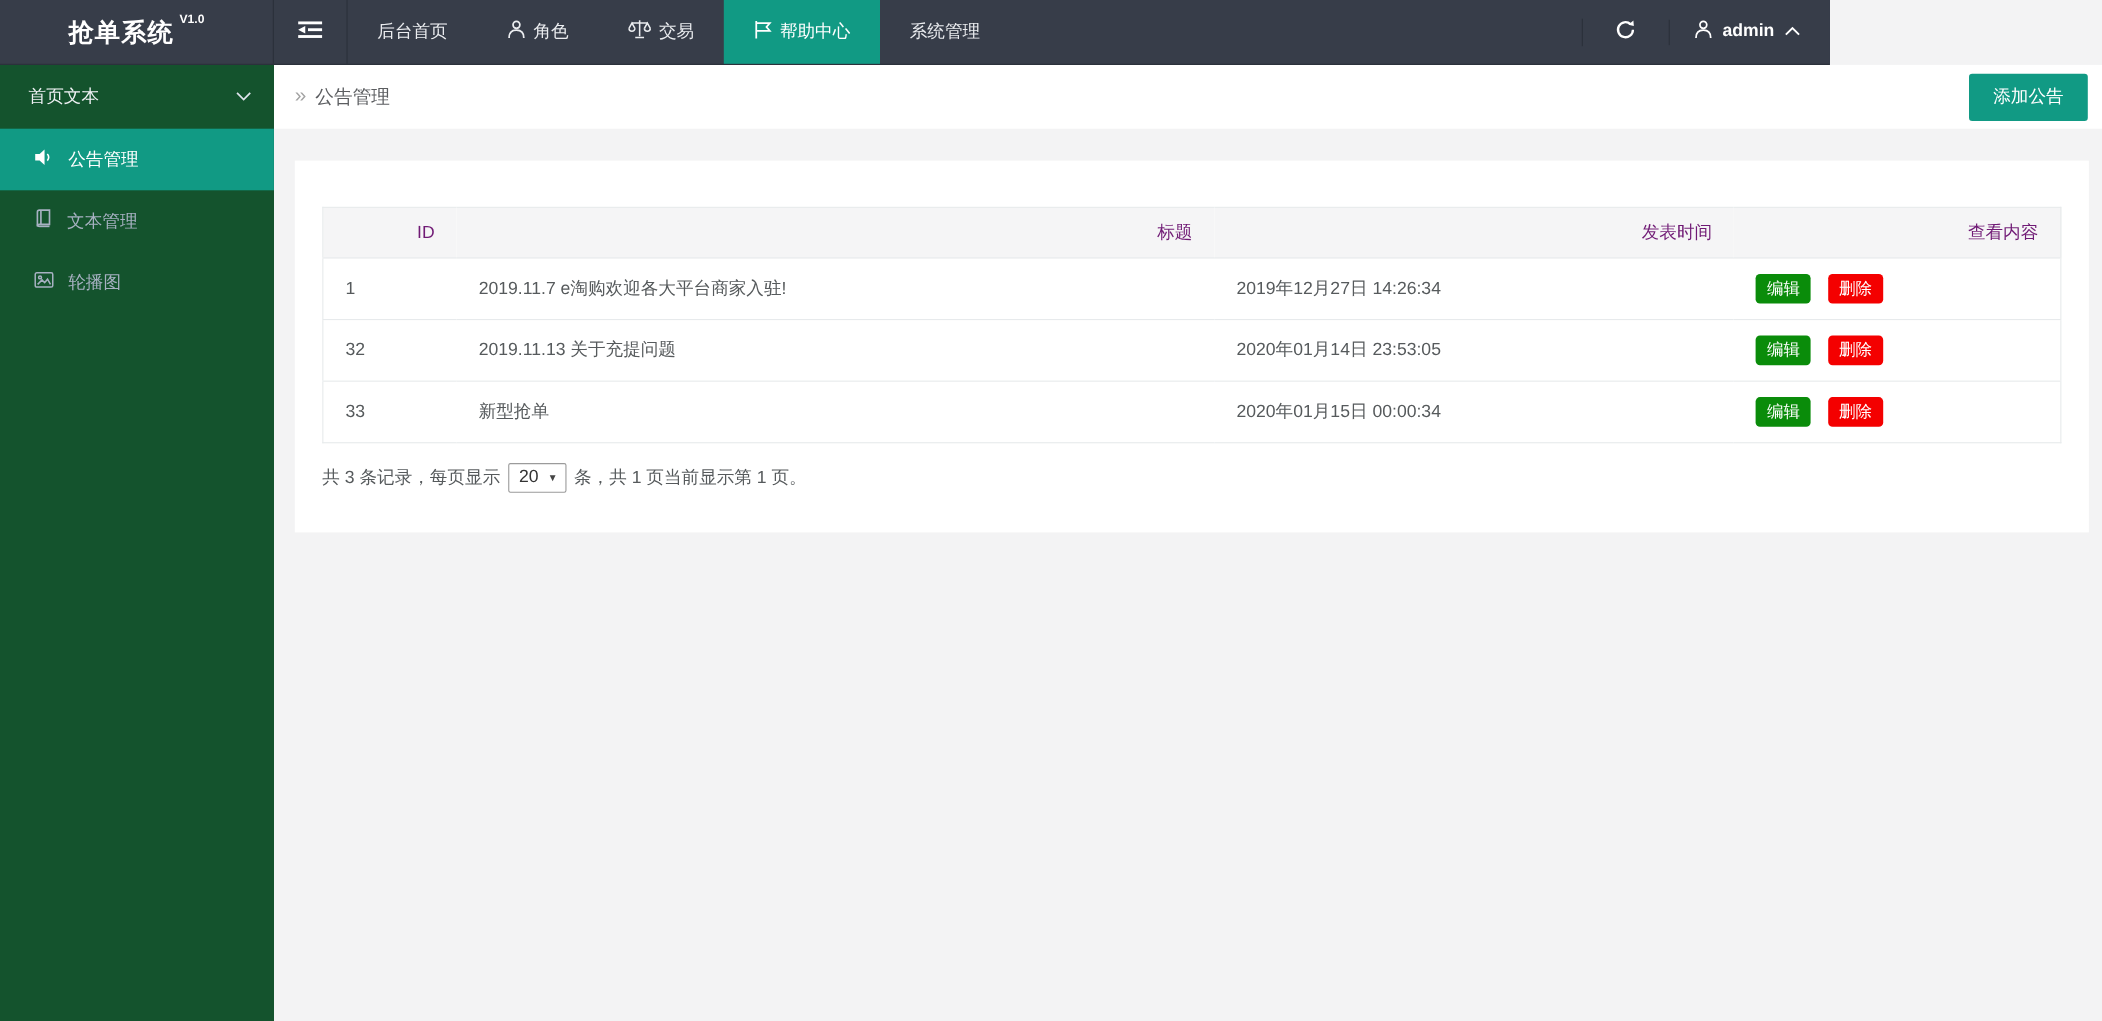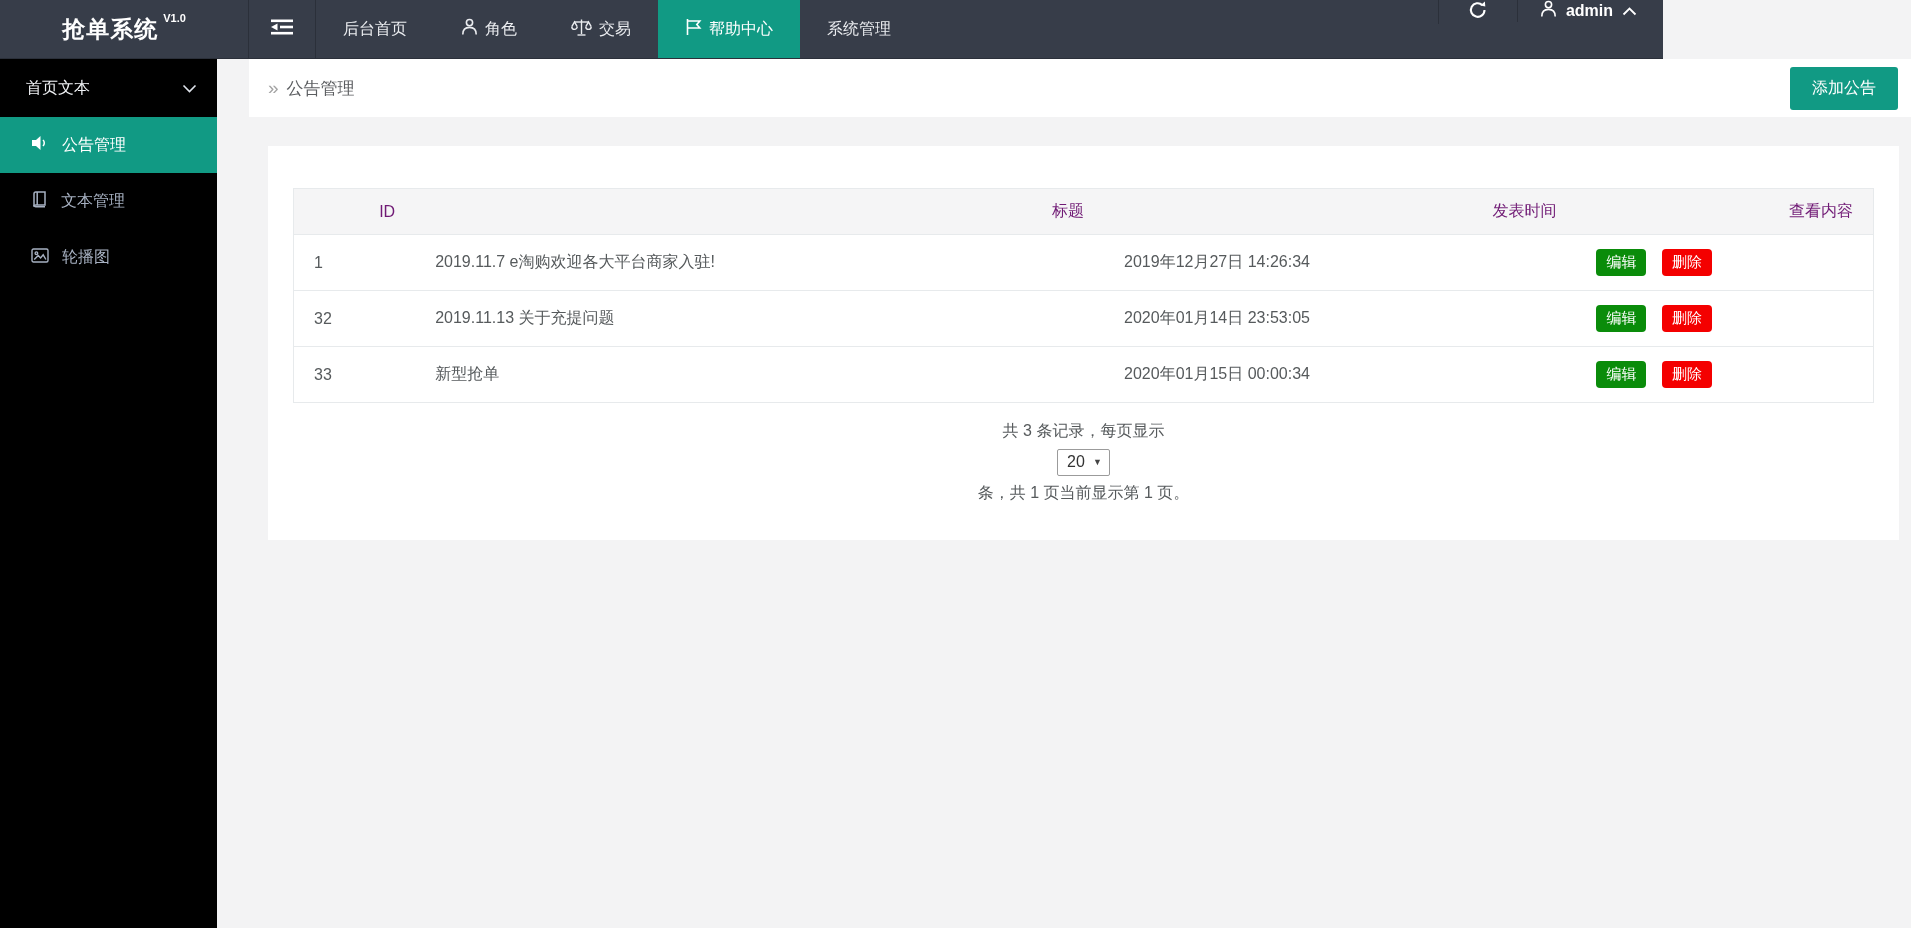--- a/index.html
+++ b/index.html
@@ -25,35 +25,35 @@
   .nav-toggle {
     width:67px; display:flex; align-items:center; justify-content:center;
     border-right:1px solid #2b303a; cursor:pointer;
   }
   .topnav { display:flex; align-items:stretch;font-family:Liberation Serif, serif; }
   .topnav-item {
     display:flex; align-items:center; gap:7px; padding:0 27px;
     color:#ebedf0; font-size:16px; cursor:pointer; white-space:nowrap;
   }
   .topnav-item.active { background:#119a84; color:#fff; }
-  .topbar-right { margin-left:auto; display:flex; align-items:flex-start; }
+  .topbar-right { margin-left:auto; display:flex; align-items:center; }
   .refresh-btn {
     display:flex; align-items:center; justify-content:center; width:79px;
     border-left:1px solid #2b303a; cursor:pointer;
   }
   .user-area {
     display:flex; align-items:center; gap:9px; padding:0 26px 0 22px;
     border-left:1px solid #2b303a; color:#fff; font-size:16px; font-weight:bold;
     cursor:pointer;
   }
 
   
   .sidebar {
-    position:fixed; top:59px; left:0; bottom:0; width:217px;
-    background:#000000;
+    position:fixed; top:59px; left:0; bottom:0; width:249px;
+    background:#14532d;
   }
   .side-section {
     height:58px; display:flex; align-items:center; padding:0 20px 0 26px;
     color:#f0f2f5; font-size:16px; cursor:pointer;
   }
   .side-section .chev { margin-left:auto; }
   .side-item {
     height:56px; display:flex; align-items:center; gap:13px; padding:0 20px 0 31px;
     color:#a7b1c2; font-size:16px; cursor:pointer;
   }
@@ -90,21 +90,21 @@
   .col-time { width:29.9%; } .col-actions { width:18.8%; }
   .btn-edit, .btn-del {
     display:inline-block; border:none; color:#fff; font-size:15px;
     padding:4px 10px; border-radius:4px; cursor:pointer; font-family:inherit;
   }
   .btn-edit { background:#0a8c0a; margin-right:11px; }
   .btn-del  { background:#f40000; }
 
   .page-footer {
     margin-top:18px; font-size:16px; color:#565a5c;
-    display:flex; align-items:center; gap:7px;flex-direction:column;
+    display:flex; align-items:center; gap:7px;
   }
   .select-box {
     display:inline-flex; align-items:center; justify-content:space-between;
     min-width:53px; border:1px solid #9b9b9b; border-radius:2px;
     padding:3px 7px 4px 9px; gap:0; cursor:pointer; background:#fff;
     font-size:16px; color:#333;
   }
   .select-box .arrow { font-size:9px; color:#444; }
 </style>
 </head>

